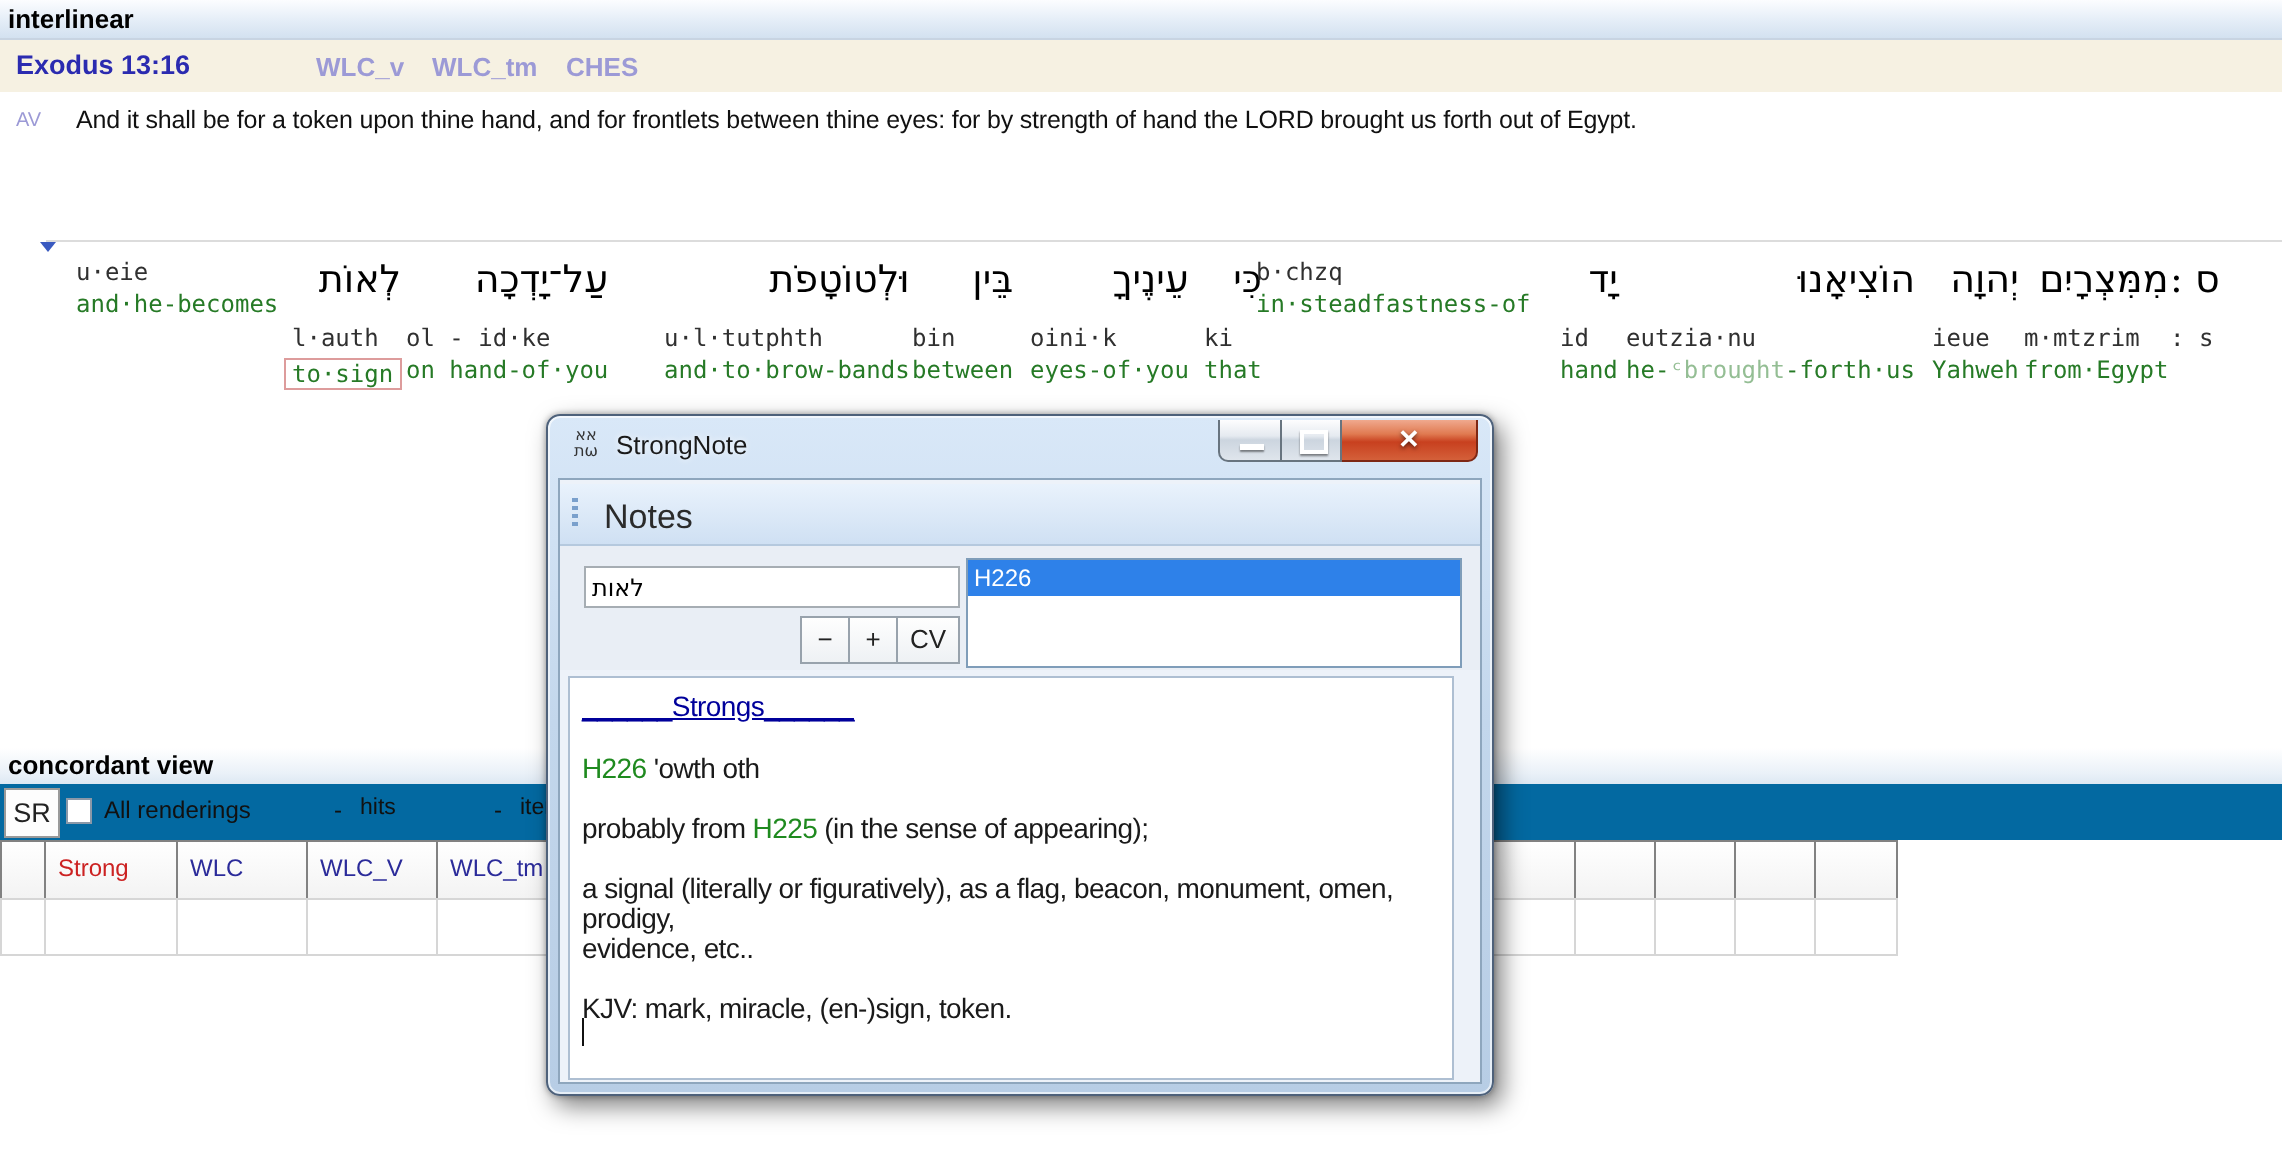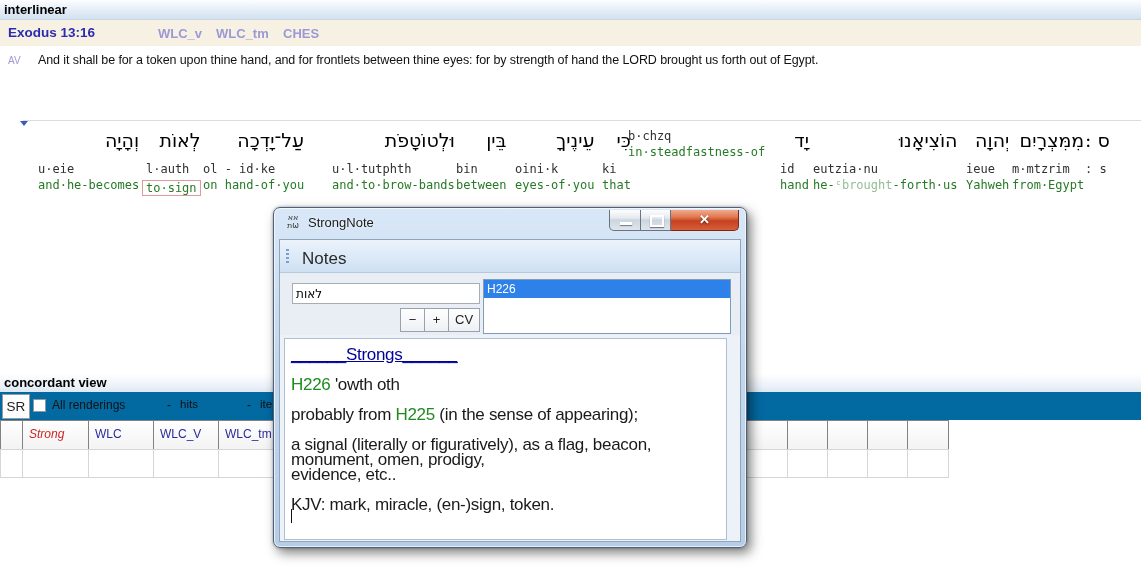--- a/index.html
+++ b/index.html
@@ -83,21 +83,21 @@
     font-size:12px;padding:0 3px;font-family:"DejaVu Sans",sans-serif;background:#fff;color:#000;}
   .btn-row{position:absolute;left:120px;top:68px;height:24px;display:flex;}
   .dlg-btn{height:24px;box-sizing:border-box;border:1px solid #98a2ac;margin-right:-1px;
     background:linear-gradient(180deg,#fefefe,#eef1f4);font-size:13px;color:#222;text-align:center;
     line-height:22px;padding:0 6px;min-width:25px;}
   .strong-list{position:absolute;left:203px;top:39px;width:246px;height:53px;background:#fff;
     border:1px solid #7f9db9;overflow:hidden;}
   .list-item{height:18px;line-height:18px;font-size:12px;color:#222;padding-left:3px;}
   .list-item.selected{background:#2e81e9;color:#fff;}
   .note-area{position:absolute;left:4px;top:98px;width:441px;height:200px;background:#fff;
-    border:1px solid #aebfd2;font-size:17px;letter-spacing:-0.3px;color:#1a1a1a;}
+    border:1px solid #aebfd2;font-size:14px;letter-spacing:-0.3px;color:#1a1a1a;}
   .note-heading{position:absolute;left:6px;top:6px;color:#00009b;text-decoration:underline;}
   .note-line{position:absolute;left:6px;width:428px;line-height:15px;}
   .note-line .green{color:#1f8a1f;}
   .caret{position:absolute;left:6px;top:170px;width:1px;height:14px;background:#111;}
 </style>
 </head>
 <body>
 
 <div class="stage">
 
@@ -114,21 +114,20 @@
 
   <div class="verse-row">
     <span class="av">AV</span>
     <span class="verse-text">And it shall be for a token upon thine hand, and for frontlets between thine eyes: for by strength of hand the LORD brought us forth out of Egypt.</span>
   </div>
 
   <div class="il-divider"></div>
   <div class="il-arrow"></div>
   <div id="il-row">
       <div class="il-word" style="left: 38px;">
-        <div class="il-he" dir="rtl">וְהָיָה</div>
         <div class="il-tr">u·eie</div>
         <div class="il-gl"><span>and·he-becomes</span></div>
       </div>
       <div class="il-word" style="left: 146px;"><div class="il-he" dir="rtl">לְאוֹת</div><div class="il-tr">l·auth</div><div class="il-gl boxed"><span>to·sign</span></div></div>
       <div class="il-word" style="left: 203px;">
         <div class="il-he" dir="rtl">עַל־יָדְכָה</div>
         <div class="il-tr">ol - id·ke</div>
         <div class="il-gl"><span>on  hand-of·you</span></div>
       </div>
       <div class="il-word" style="left: 332px;">
@@ -190,21 +189,21 @@
     <div class="cv-check"></div>
     <span class="cv-check-label">All renderings</span>
     <span class="cv-dash d1">-</span>
     <span class="cv-lab hits">hits</span>
     <span class="cv-dash d2">-</span>
     <span class="cv-lab items">items</span>
   </div>
   <div id="cv-table">
       <div class="cv-cell hdr" style="left: 0px; top: 420px; width: 23px; height: 30px;"></div>
       <div class="cv-cell hdr" style="left: 22px; top: 420px; width: 67px; height: 30px;">
-        <span class="lbl" style="color: rgb(204, 34, 34); font-style: italic;">Strong</span>
+        <span class="lbl" style="color: rgb(204, 34, 34);">Strong</span>
       </div>
       <div class="cv-cell hdr" style="left: 88px; top: 420px; width: 66px; height: 30px;">
         <span class="lbl" style="color: rgb(43, 43, 154);">WLC</span>
       </div>
       <div class="cv-cell hdr" style="left: 153px; top: 420px; width: 66px; height: 30px;">
         <span class="lbl" style="color: rgb(43, 43, 154);">WLC_V</span>
       </div>
       <div class="cv-cell hdr" style="left: 218px; top: 420px; width: 66px; height: 30px;">
         <span class="lbl" style="color: rgb(43, 43, 154);">WLC_tm</span>
       </div>

